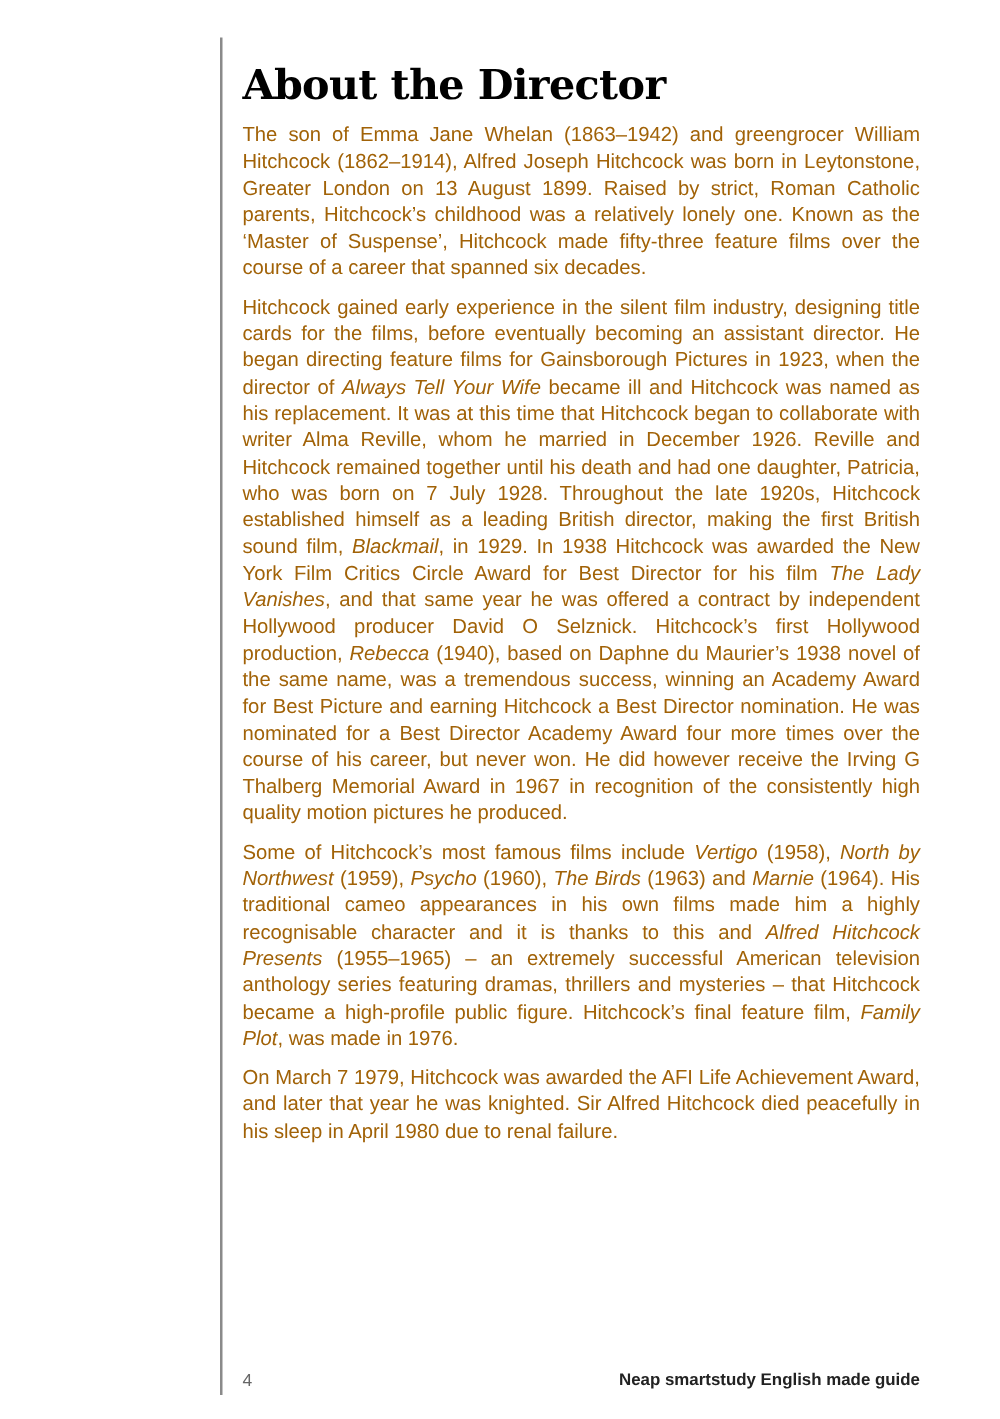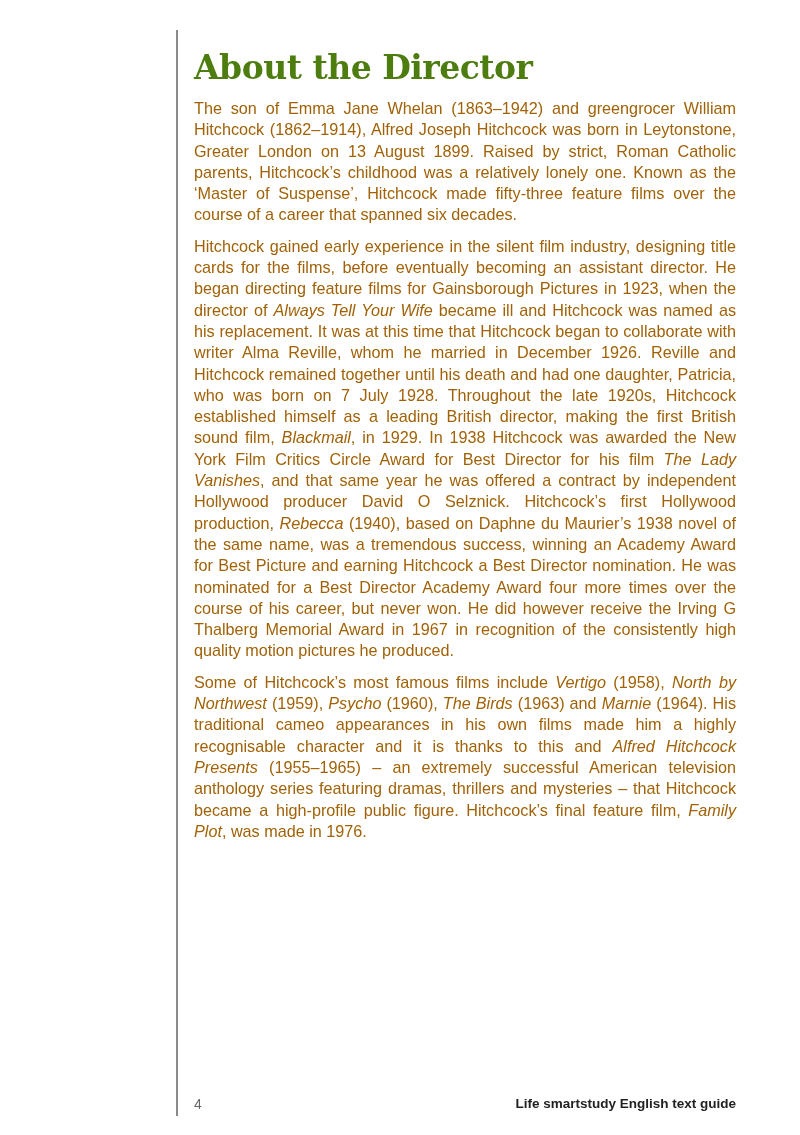--- a/index.html
+++ b/index.html
@@ -10,21 +10,21 @@
     }
     .content {
       position: absolute; left: 194px; top: 44px; width: 542px;
     }
     h1 {
       margin: 0 0 6px 0;
       font-family: "DejaVu Serif", "Liberation Serif", serif;
       font-weight: bold;
       font-size: 33px;
       line-height: 48px;
-      color: #4d7c0f;
+      color: #000000;
       letter-spacing: -0.5px;
     }
     p {
       margin: 0 0 10px 0;
       font-family: "Liberation Sans", sans-serif;
       font-size: 16.2px;
       line-height: 21.3px;
       color: #a16207;
       text-align: justify;
     }
@@ -42,17 +42,18 @@
 <body>
 
 <div class="rule"></div>
 
 <div class="content">
   <h1>About the Director</h1>
   <div id="paras">
       <p><span>The son of Emma Jane Whelan (1863–1942) and greengrocer William Hitchcock (1862–1914), Alfred Joseph Hitchcock was born in Leytonstone, Greater London on 13 August 1899. Raised by strict, Roman Catholic parents, Hitchcock’s childhood was a relatively lonely one. Known as the ‘Master of Suspense’, Hitchcock made fifty-three feature films over the course of a career that spanned six decades.</span></p>
       <p><span>Hitchcock gained early experience in the silent film industry, designing title cards for the films, before eventually becoming an assistant director. He began directing feature films for Gainsborough Pictures in 1923, when the director of </span><em>Always Tell Your Wife</em><span> became ill and Hitchcock was named as his replacement. It was at this time that Hitchcock began to collaborate with writer Alma Reville, whom he married in December 1926. Reville and Hitchcock remained together until his death and had one daughter, Patricia, who was born on 7 July 1928. Throughout the late 1920s, Hitchcock established himself as a leading British director, making the first British sound film, </span><em>Blackmail</em><span>, in 1929. In 1938 Hitchcock was awarded the New York Film Critics Circle Award for Best Director for his film </span><em>The Lady Vanishes</em><span>, and that same year he was offered a contract by independent Hollywood producer David O Selznick. Hitchcock’s first Hollywood production, </span><em>Rebecca</em><span> (1940), based on Daphne du Maurier’s 1938 novel of the same name, was a tremendous success, winning an Academy Award for Best Picture and earning Hitchcock a Best Director nomination. He was nominated for a Best Director Academy Award four more times over the course of his career, but never won. He did however receive the Irving G Thalberg Memorial Award in 1967 in recognition of the consistently high quality motion pictures he produced.</span></p>
       <p><span>Some of Hitchcock’s most famous films include </span><em>Vertigo</em><span> (1958), </span><em>North by Northwest</em><span> (1959), </span><em>Psycho</em><span> (1960), </span><em>The Birds</em><span> (1963) and </span><em>Marnie</em><span> (1964). His traditional cameo appearances in his own films made him a highly recognisable character and it is thanks to this and </span><em>Alfred Hitchcock Presents</em><span> (1955–1965) – an extremely successful American television anthology series featuring dramas, thrillers and mysteries – that Hitchcock became a high-profile public figure. Hitchcock’s final feature film, </span><em>Family Plot</em><span>, was made in 1976.</span></p>
+      <p><span>On March 7 1979, Hitchcock was awarded the AFI Life Achievement Award, and later that year he was knighted. Sir Alfred Hitchcock died peacefully in his sleep in April 1980 due to renal failure.</span></p>
     </div>
 </div>
 
 <div class="footer-page">4</div>
-<div class="footer-title">Life smartstudy English text guide</div>
+<div class="footer-title">Neap smartstudy English made guide</div>
 
 </body></html>

